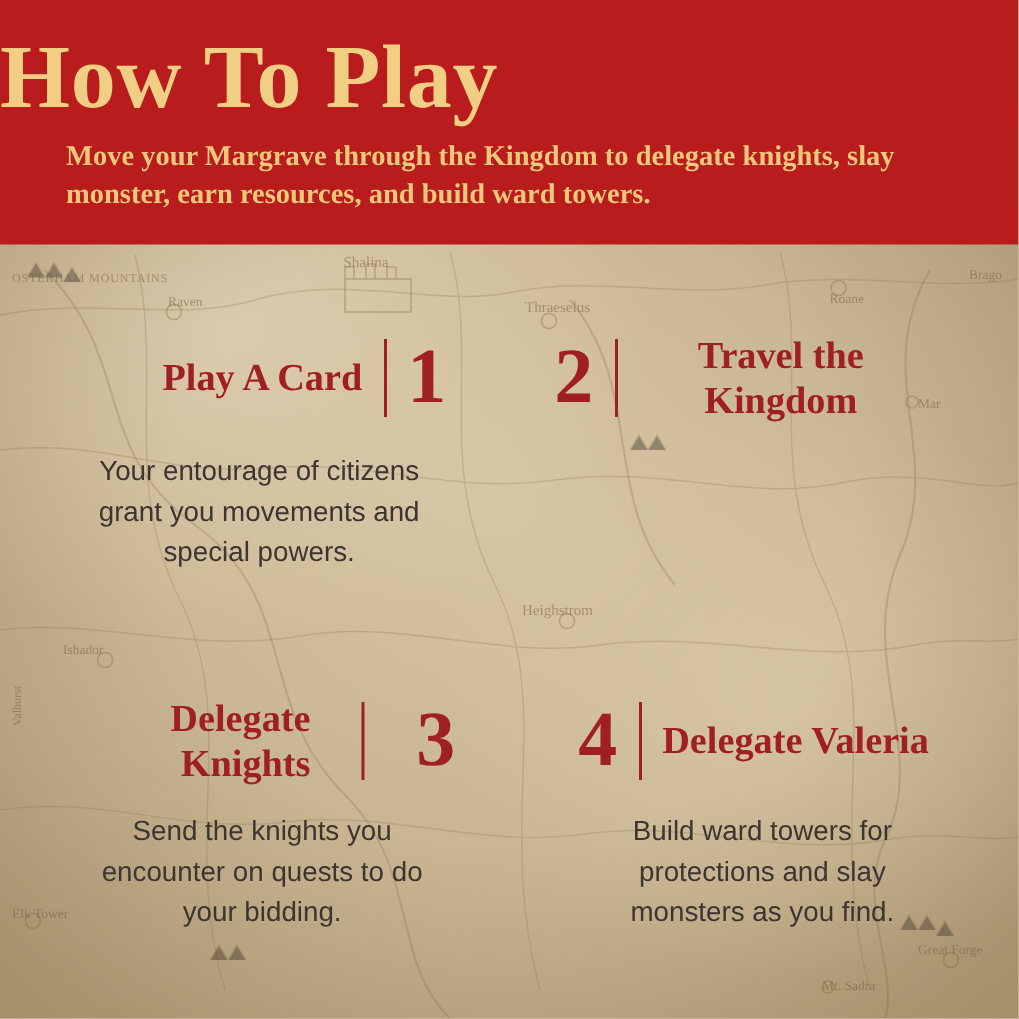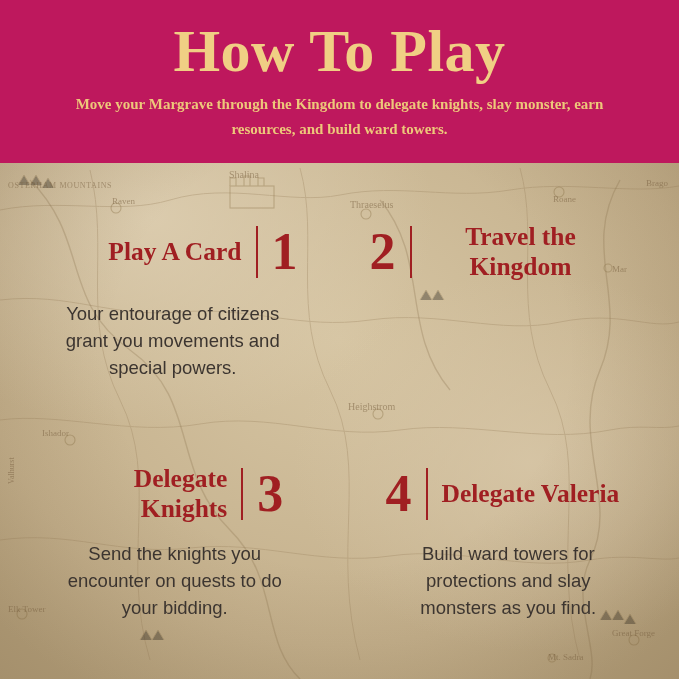--- a/index.html
+++ b/index.html
@@ -40,42 +40,41 @@
     inset: 0;
     background: radial-gradient(ellipse 75% 70% at 50% 52%, rgba(0,0,0,0) 45%, rgba(90,65,35,0.22) 100%);
     pointer-events: none;
   }
 
   
   #header {
     position: absolute;
     top: 0; left: 0; right: 0;
     height: 163px;
-    background: #be185d;
-    text-align: center;
+    background: #b91c1c;
     padding-top: 18px;
   }
 
   #title {
     font-family: "Liberation Serif", serif;
     font-weight: bold;
     font-size: 60px;
     line-height: 66px;
     color: #f0cf84;
     letter-spacing: 0.5px;
   }
 
   #subtitle {
     font-family: "Liberation Serif", serif;
     font-weight: bold;
-    font-size: 15px;
+    font-size: 19px;
     line-height: 25px;
     color: #edc87a;
     margin-top: 8px;
-    padding: 0 61px;
+    padding: 0 44px;
   }
 
   
   #steps {
     position: absolute;
     top: 196px;
     left: 0;
     right: 0;
     bottom: 0;
     display: grid;
@@ -127,21 +126,21 @@
     font-family: "Liberation Sans", sans-serif;
     font-size: 18.5px;
     line-height: 27px;
     color: #3c3530;
     padding: 0 8px;
   }
 
   
   #step-1 .step-head { justify-content: flex-end; padding-right: 20px; }
   #step-2 .step-head { justify-content: flex-start; padding-left: 8px; }
-  #step-3 .step-head { justify-content: center; padding-right: 14px; }
+  #step-3 .step-head { justify-content: space-between; padding-right: 14px; }
   #step-4 .step-head { justify-content: flex-start; padding-left: 24px; }
 
   #step-1 .body-text { padding: 0 24px 0 30px; margin-top: 14px; }
   #step-2 .body-text { padding: 0 22px 0 22px; }
   #step-3 .body-text { padding: 0 24px 0 34px; }
   #step-4 .body-text { padding: 0 26px 0 24px; }
 
   #step-2 .heading, #step-4 .heading { max-width: 190px; }
   #step-1 .heading, #step-3 .heading { max-width: 185px; }
 

